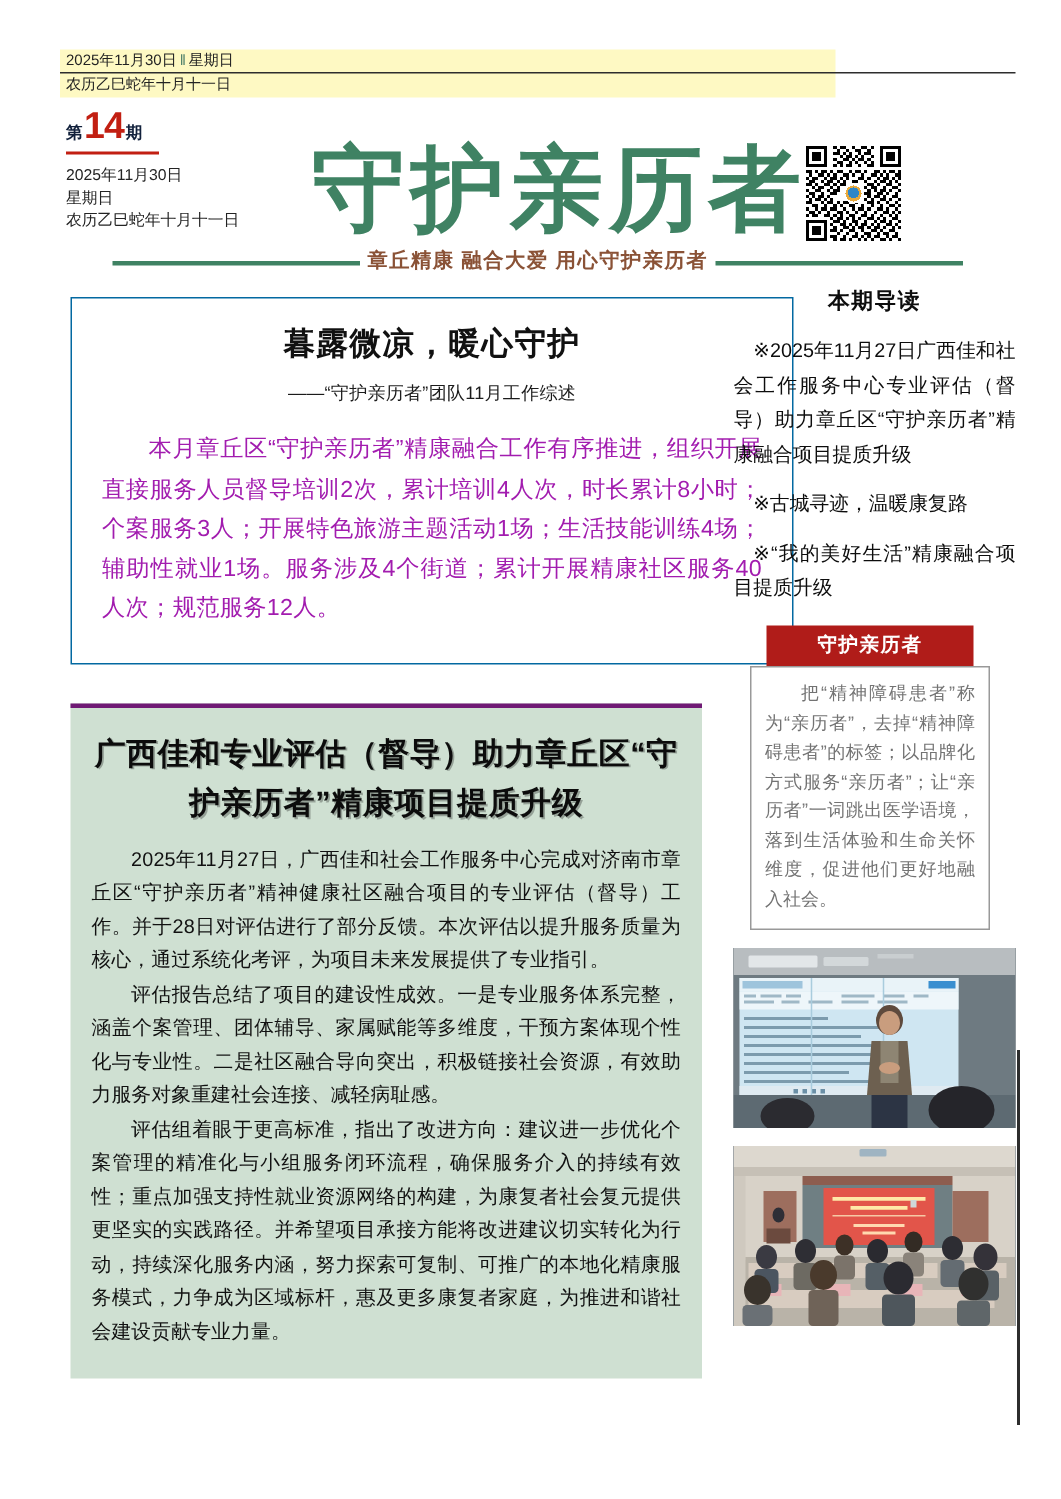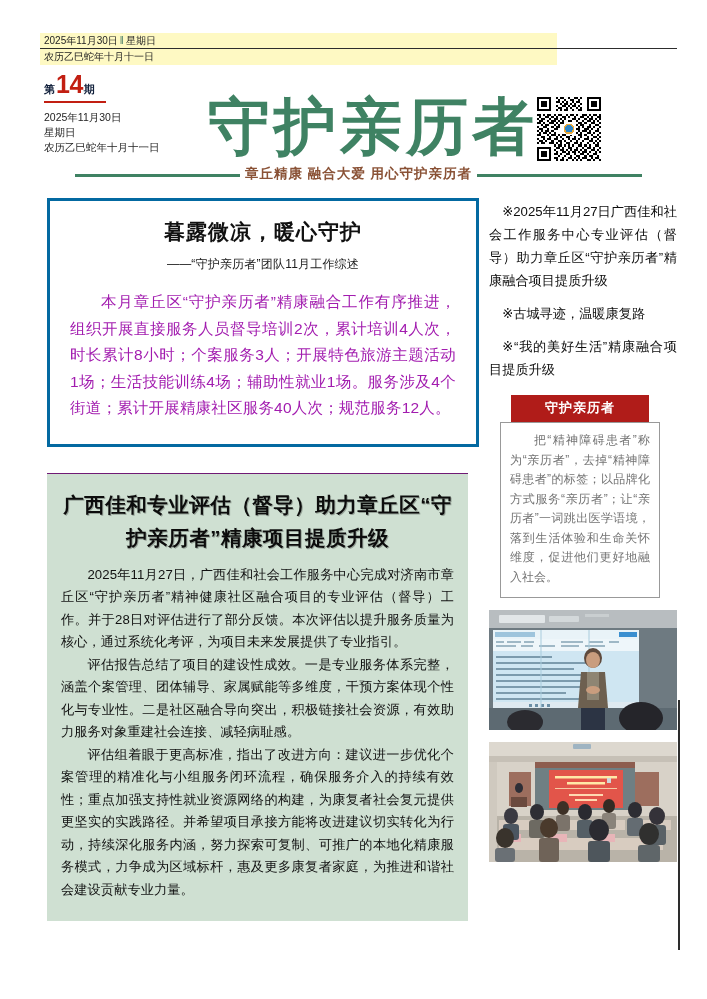--- a/index.html
+++ b/index.html
@@ -169,23 +169,23 @@
 
   
   .col-left {
     position: absolute;
     left: 47px;
     top: 198px;
     width: 421px;
   }
 
   .box-outline {
-    border: 3px solid #0369a1;
+    border: 1px solid #0369a1;
     box-sizing: border-box;
-    width: 432px;
+    width: 482px;
     padding: 16px 20px 22px 20px;
     background: #ffffff;
   }
   .a1-title {
     text-align: center;
     font-size: 21px;
     font-weight: 700;
     color: #111111;
     letter-spacing: 1px;
     line-height: 30px;
@@ -208,21 +208,21 @@
     text-justify: inter-ideograph;
     letter-spacing: 0.2px;
   }
 
   
   .feature {
     margin-top: 26px;
     width: 421px;
     box-sizing: border-box;
     background: #cfe0d2;
-    border-top: 1px solid #701a75;
+    border-top: 3px solid #701a75;
     padding: 14px 14px 20px 14px;
   }
   .feat-title {
     font-size: 20.5px;
     font-weight: 700;
     color: #0c0c0c;
     text-align: center;
     line-height: 33px;
     letter-spacing: 0.5px;
     text-shadow: 1.2px 1.2px 0 rgba(0,0,0,0.28);
@@ -649,20 +649,21 @@
       <div class="feat-body">
         <p>2025年11月27日，广西佳和社会工作服务中心完成对济南市章丘区“守护亲历者”精神健康社区融合项目的专业评估（督导）工作。并于28日对评估进行了部分反馈。本次评估以提升服务质量为核心，通过系统化考评，为项目未来发展提供了专业指引。</p>
         <p>评估报告总结了项目的建设性成效。一是专业服务体系完整，涵盖个案管理、团体辅导、家属赋能等多维度，干预方案体现个性化与专业性。二是社区融合导向突出，积极链接社会资源，有效助力服务对象重建社会连接、减轻病耻感。</p>
         <p>评估组着眼于更高标准，指出了改进方向：建议进一步优化个案管理的精准化与小组服务闭环流程，确保服务介入的持续有效性；重点加强支持性就业资源网络的构建，为康复者社会复元提供更坚实的实践路径。并希望项目承接方能将改进建议切实转化为行动，持续深化服务内涵，努力探索可复制、可推广的本地化精康服务模式，力争成为区域标杆，惠及更多康复者家庭，为推进和谐社会建设贡献专业力量。</p>
       </div>
     </div>
   </div>
 
   <div class="col-right">
 
+    <div class="guide-head">本期导读</div>
     <div class="guide-list">
       <div class="guide-item">※2025年11月27日广西佳和社会工作服务中心专业评估（督导）助力章丘区“守护亲历者”精康融合项目提质升级</div>
       <div class="guide-item">※古城寻迹，温暖康复路</div>
       <div class="guide-item">※“我的美好生活”精康融合项目提质升级</div>
     </div>
 
     <div class="brandbox">
       <div class="brand-badge">守护亲历者</div>
       <div class="brand-body">
         <p>把“精神障碍患者”称为“亲历者”，去掉“精神障碍患者”的标签；以品牌化方式服务“亲历者”；让“亲历者”一词跳出医学语境，落到生活体验和生命关怀维度，促进他们更好地融入社会。</p>

